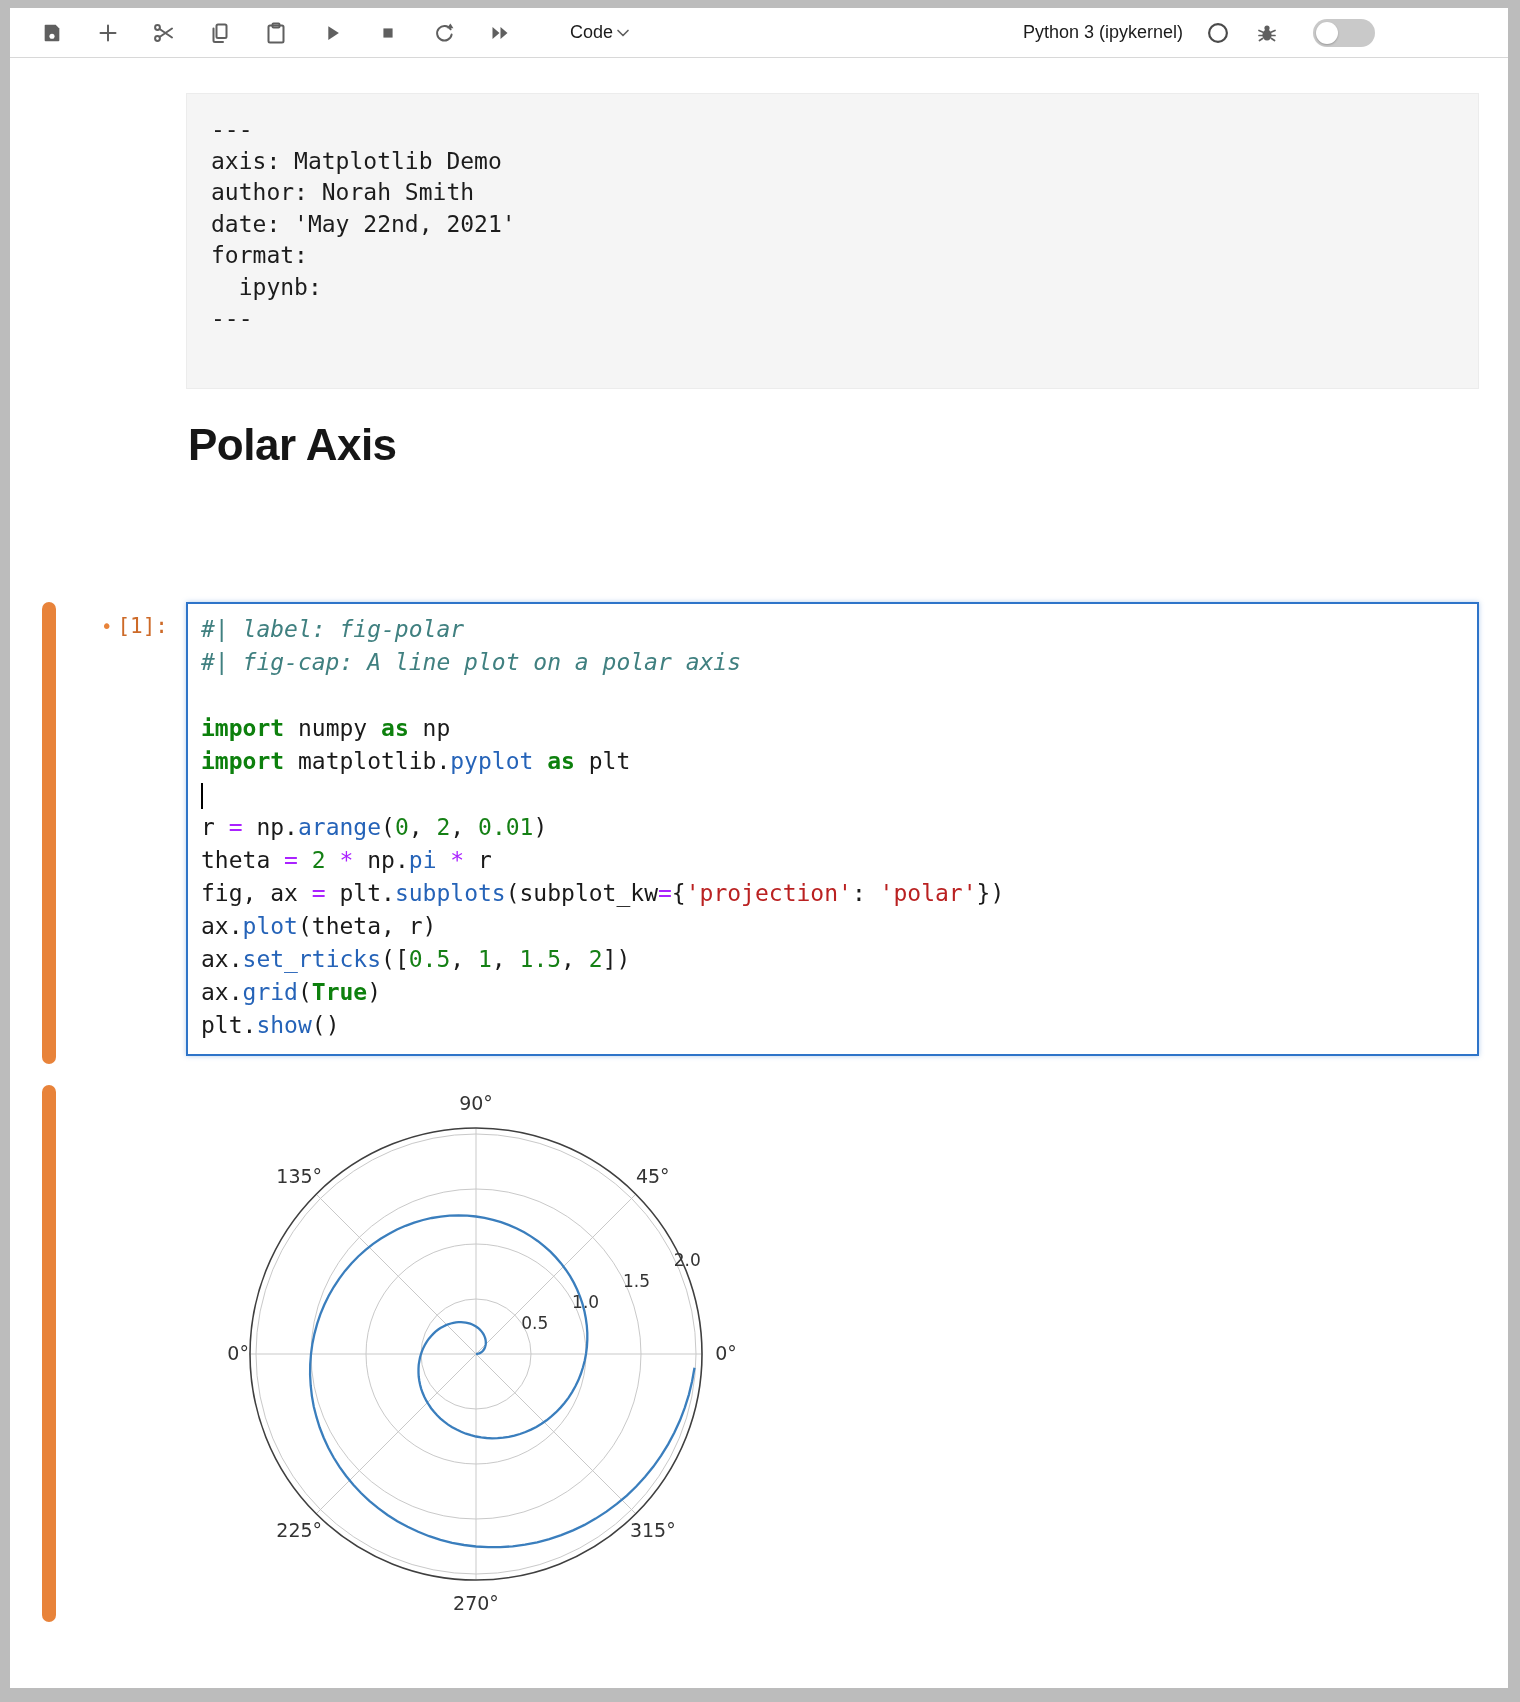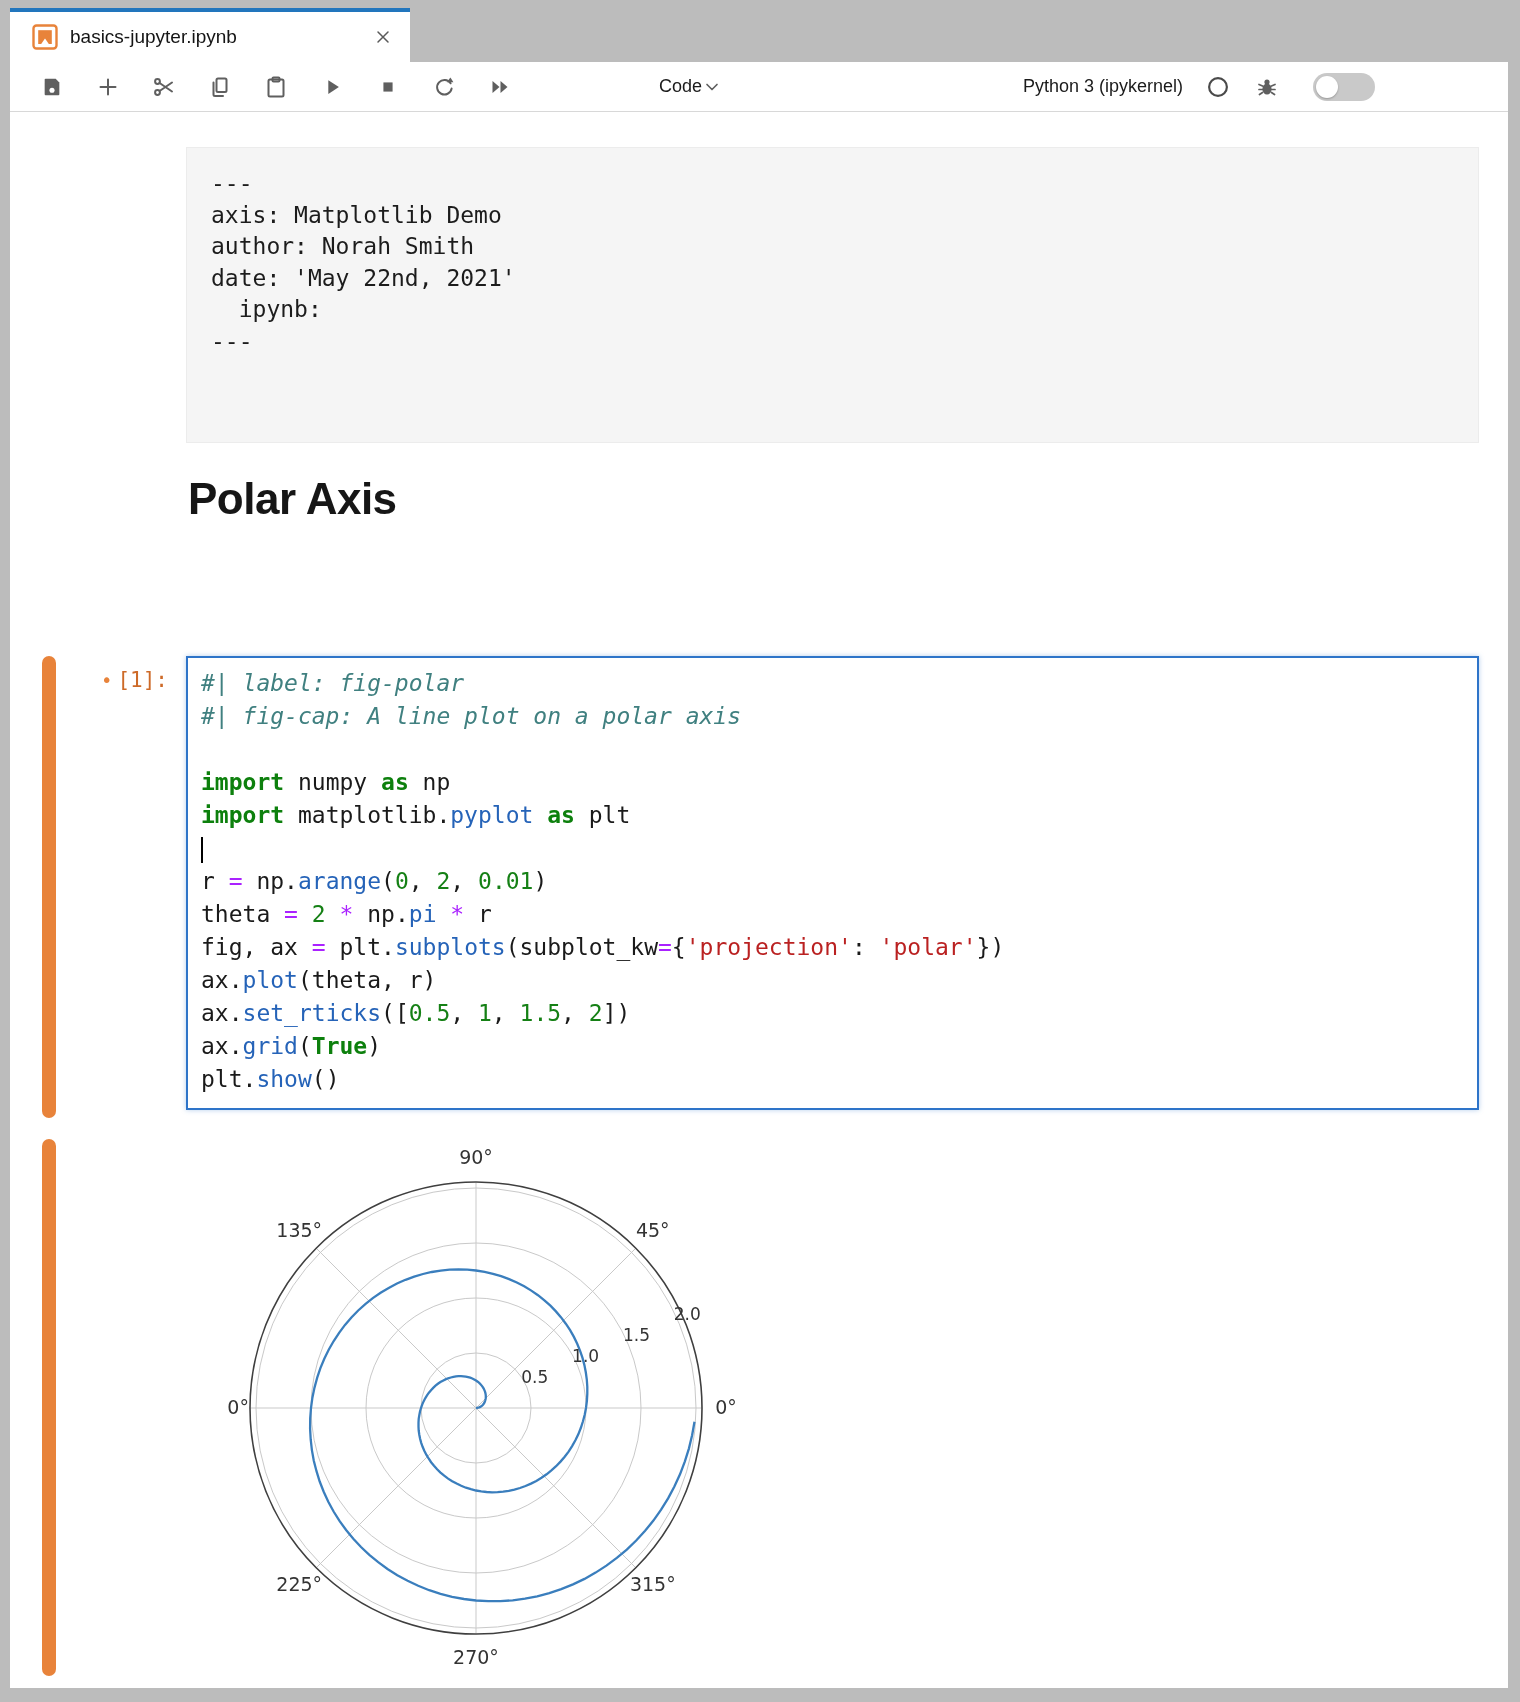--- a/index.html
+++ b/index.html
@@ -18,21 +18,21 @@
     display:flex;align-items:center;padding:0 16px 0 22px;
   }
   .tab-title{font-size:19px;color:#151515;margin-left:12px;flex:1;white-space:nowrap;}
   .tab-close{width:22px;height:22px;display:flex;align-items:center;justify-content:center;cursor:pointer;}
   
   .toolbar{
     height:50px;background:#ffffff;border-bottom:1px solid #d8d8d8;flex:none;
     display:flex;align-items:center;padding-left:30px;box-sizing:border-box;
   }
   .tbtn{width:24px;height:24px;margin-right:32px;display:flex;align-items:center;justify-content:center;cursor:pointer;flex:none;}
-  .celltype{display:flex;align-items:center;justify-content:flex-end;width:152px;margin-left:26px;cursor:pointer;}
+  .celltype{display:flex;align-items:center;justify-content:flex-start;width:152px;margin-left:26px;cursor:pointer;}
   .celltype-label{font-size:18px;color:#1b1b1b;}
   .right-group{margin-left:auto;display:flex;align-items:center;padding-right:133px;}
   .kernel-name{font-size:18px;color:#1b1b1b;margin-right:22px;cursor:pointer;}
   .kstatus{margin-right:24px;display:flex;align-items:center;cursor:pointer;}
   .bugbtn{margin-right:34px;display:flex;align-items:center;cursor:pointer;}
   .toggle{width:62px;height:28px;border-radius:14px;background:#c9c9c9;position:relative;cursor:pointer;flex:none;}
   .toggle .knob{position:absolute;left:3px;top:3px;width:22px;height:22px;border-radius:50%;background:#ffffff;box-shadow:0 1px 2px rgba(0,0,0,.25);}
   
   .content{flex:1;background:#ffffff;position:relative;overflow:hidden;}
   .raw-cell{
@@ -69,35 +69,20 @@
   .cursor-bar{display:inline-block;width:2px;height:26px;background:#000;vertical-align:middle;}
   .figure{position:absolute;left:216px;top:1031px;width:520px;height:530px;}
   .icon-stroke{stroke:#5f5f5f;stroke-width:2;fill:none;stroke-linecap:round;stroke-linejoin:round;}
   .icon-fill{fill:#5f5f5f;}
 </style>
 </head>
 <body>
 
 <div class="window">
 
-  <div class="tabrow">
-    <div class="tab">
-      <svg width="26" height="26" viewBox="0 0 26 26">
-        <rect x="1.5" y="1.5" width="23" height="23" rx="3" fill="none" stroke="#e8833a" stroke-width="2.4"></rect>
-        <rect x="6.2" y="6.2" width="13.6" height="13.8" fill="#e8833a"></rect>
-        <polygon points="9.2,20 13,14.6 16.8,20" fill="#ffffff"></polygon>
-      </svg>
-      <span class="tab-title">basics-jupyter.ipynb</span>
-      <span class="tab-close">
-        <svg width="20" height="20" viewBox="0 0 24 24">
-            <path d="M6 6 L18 18 M18 6 L6 18" stroke="#5a5a5a" stroke-width="1.8" stroke-linecap="round"></path>
-          </svg>
-      </span>
-    </div>
-  </div>
 
   <div class="toolbar">
     <div class="tbtn">
       <svg width="22" height="22" viewBox="0 0 24 24">
         <path d="M5 3h11l4 4v13a1 1 0 0 1-1 1H5a1 1 0 0 1-1-1V4a1 1 0 0 1 1-1z" class="icon-fill"></path>
         <circle cx="12" cy="15.5" r="2.8" fill="#ffffff"></circle>
       </svg>
     </div>
     <div class="tbtn">
       <svg width="24" height="24" viewBox="0 0 24 24">
@@ -166,21 +151,21 @@
         </svg>
       </span>
       <span class="toggle">
           <span class="knob"></span>
         </span>
     </div>
   </div>
 
   <div class="content">
 
-    <div class="raw-cell"><div>---</div><div>axis: Matplotlib Demo</div><div>author: Norah Smith</div><div>date: 'May 22nd, 2021'</div><div>  ipynb:</div><div>---</div></div>
+    <div class="raw-cell"><div>---</div><div>axis: Matplotlib Demo</div><div>author: Norah Smith</div><div>date: 'May 22nd, 2021'</div><div>format:</div><div>  ipynb:</div><div>---</div></div>
 
     <div class="md-heading">Polar Axis</div>
 
     <div class="collapser input"></div>
     <div class="collapser output"></div>
 
     <div class="prompt"><span class="bullet">•</span><span>[1]:</span></div>
 
     <div class="code-cell"><div class="code-line"><span class="tok-c">#| label: fig-polar</span></div><div class="code-line"><span class="tok-c">#| fig-cap: A line plot on a polar axis</span></div><div class="code-line"></div><div class="code-line"><span class="tok-k">import</span><span class="tok-t"> numpy </span><span class="tok-k">as</span><span class="tok-t"> np</span></div><div class="code-line"><span class="tok-k">import</span><span class="tok-t"> matplotlib.</span><span class="tok-f">pyplot</span><span class="tok-t"> </span><span class="tok-k">as</span><span class="tok-t"> plt</span></div><div class="code-line"><span class="cursor-bar"></span></div><div class="code-line"><span class="tok-t">r </span><span class="tok-o">=</span><span class="tok-t"> np.</span><span class="tok-f">arange</span><span class="tok-t">(</span><span class="tok-n">0</span><span class="tok-t">, </span><span class="tok-n">2</span><span class="tok-t">, </span><span class="tok-n">0.01</span><span class="tok-t">)</span></div><div class="code-line"><span class="tok-t">theta </span><span class="tok-o">=</span><span class="tok-t"> </span><span class="tok-n">2</span><span class="tok-t"> </span><span class="tok-o">*</span><span class="tok-t"> np.</span><span class="tok-f">pi</span><span class="tok-t"> </span><span class="tok-o">*</span><span class="tok-t"> r</span></div><div class="code-line"><span class="tok-t">fig, ax </span><span class="tok-o">=</span><span class="tok-t"> plt.</span><span class="tok-f">subplots</span><span class="tok-t">(subplot_kw</span><span class="tok-o">=</span><span class="tok-t">{</span><span class="tok-s">'projection'</span><span class="tok-t">: </span><span class="tok-s">'polar'</span><span class="tok-t">})</span></div><div class="code-line"><span class="tok-t">ax.</span><span class="tok-f">plot</span><span class="tok-t">(theta, r)</span></div><div class="code-line"><span class="tok-t">ax.</span><span class="tok-f">set_rticks</span><span class="tok-t">([</span><span class="tok-n">0.5</span><span class="tok-t">, </span><span class="tok-n">1</span><span class="tok-t">, </span><span class="tok-n">1.5</span><span class="tok-t">, </span><span class="tok-n">2</span><span class="tok-t">])</span></div><div class="code-line"><span class="tok-t">ax.</span><span class="tok-f">grid</span><span class="tok-t">(</span><span class="tok-k">True</span><span class="tok-t">)</span></div><div class="code-line"><span class="tok-t">plt.</span><span class="tok-f">show</span><span class="tok-t">()</span></div></div>
 

